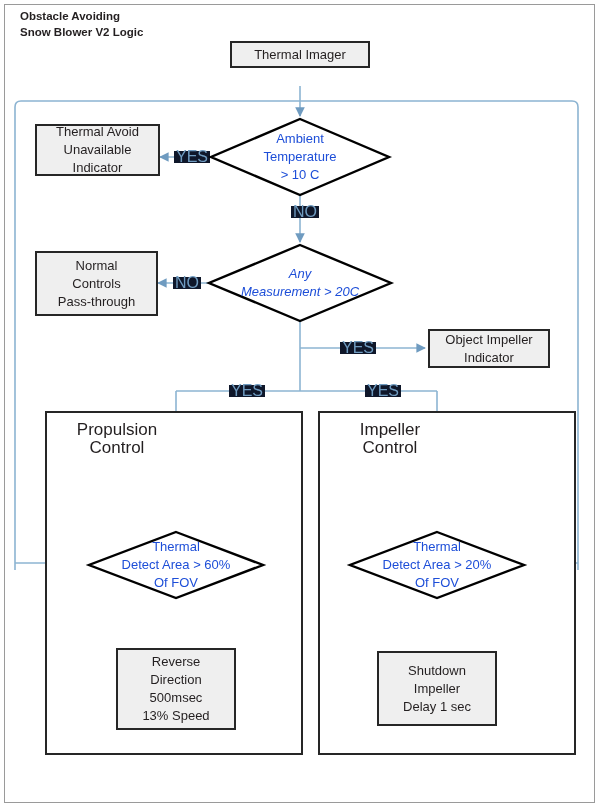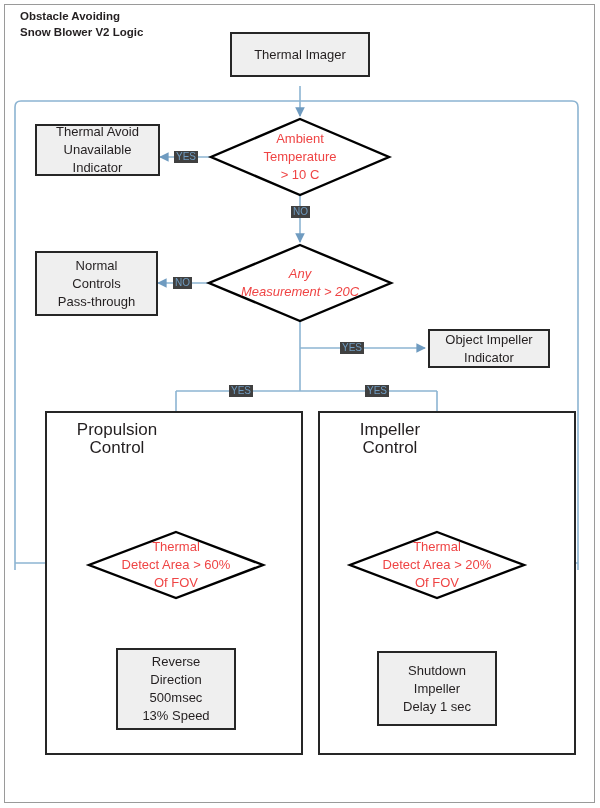--- a/index.html
+++ b/index.html
@@ -85,38 +85,38 @@
     left: 0;
     top: 0;
     width: 100%;
     height: 100%;
     display: flex;
     align-items: center;
     justify-content: center;
     text-align: center;
     font-size: 13px;
     line-height: 18px;
-    color: #ef4444;
+    color: #1d4ed8;
     white-space: pre-line;
     pointer-events: none;
   }
   
   #wires {
     position: absolute;
     left: 0;
     top: 0;
     width: 600px;
     height: 808px;
     pointer-events: none;
   }
   .edge-label {
     position: absolute;
-    font-size: 10px;
+    font-size: 16px;
     color: #6f9bc0;
-    background: #404040;
+    background: #0f172a;
     padding: 0 2px;
     line-height: 12px;
     white-space: nowrap;
   }
 </style>
 </head>
 <body>
 
 <div id="canvas">
 
@@ -179,21 +179,21 @@
   <div class="group" style="left:45px; top:411px; width:258px; height:344px;">
     <div class="group-label">Propulsion
 Control</div>
   </div>
 
   <div class="group" style="left:318px; top:411px; width:258px; height:344px;">
     <div class="group-label">Impeller
 Control</div>
   </div>
 
-  <div class="box" style="left:230px; top:32px; width:140px; height:45px;">
+  <div class="box" style="left:230px; top:41px; width:140px; height:27px;">
     <span>Thermal Imager</span>
   </div>
 
   <div class="box" style="left:35px; top:124px; width:125px; height:52px;">
     <span>Thermal Avoid
 Unavailable
 Indicator</span>
   </div>
 
   <div class="box" style="left:35px; top:251px; width:123px; height:65px;">

